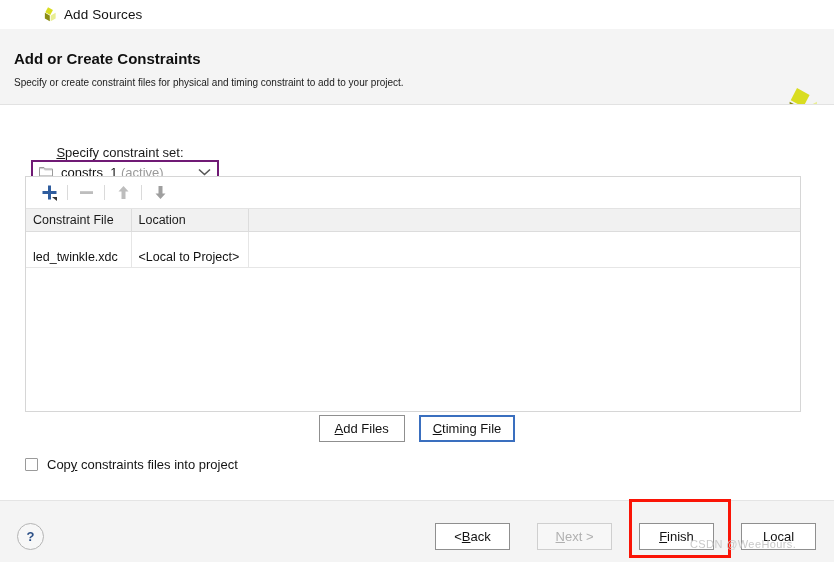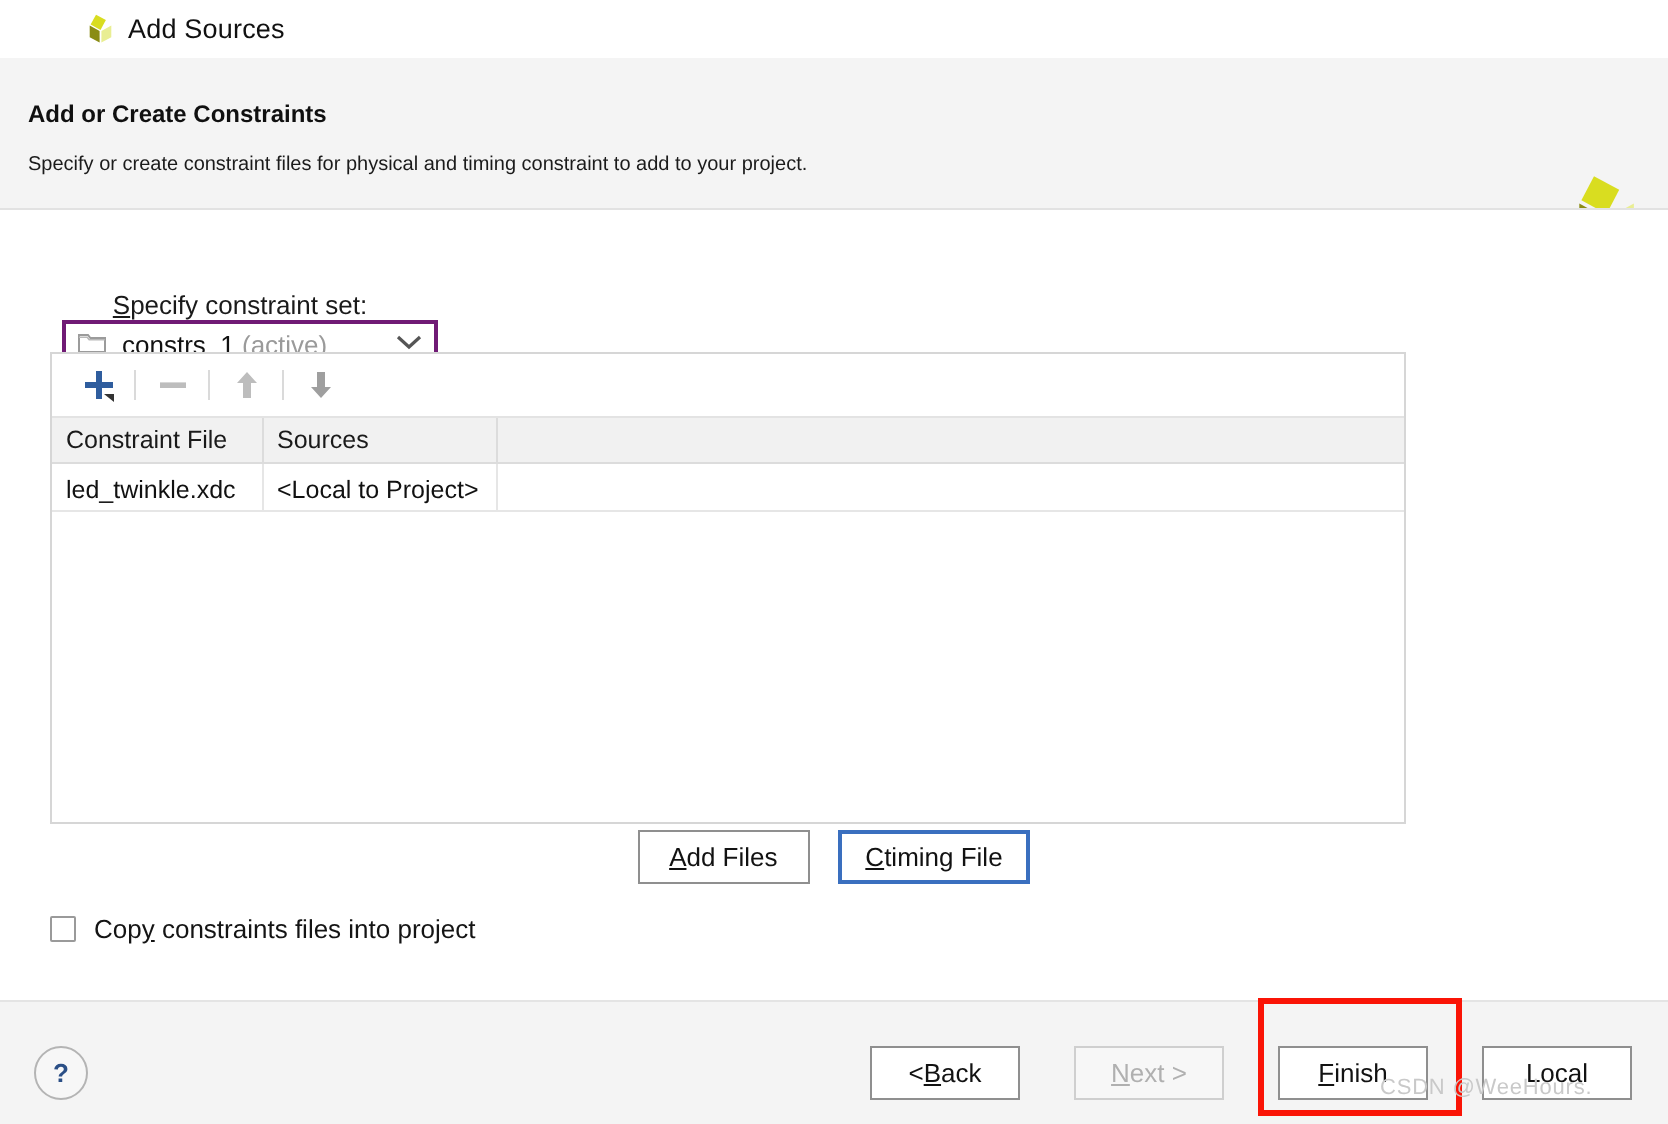--- a/index.html
+++ b/index.html
@@ -51,21 +51,21 @@
   
   .header {
     position: absolute;
     left: 0; top: 29px;
     width: 834px; height: 75px;
     background: #f4f4f4;
   }
   .header-title {
     position: absolute;
     left: 14px; top: 21px;
-    font-size: 12px;
+    font-size: 15px;
     font-weight: bold;
     color: #101010;
   }
   .header-sub {
     position: absolute;
     left: 14px; top: 48px;
     font-size: 10px;
     color: #1b1b1b;
   }
   .header-logo {
@@ -113,21 +113,21 @@
     margin-left: auto;
     color: #555;
     font-size: 11px;
     line-height: 1;
   }
 
   
   .panel {
     position: absolute;
     left: 25px; top: 71px;
-    width: 678px; height: 236px;
+    width: 776px; height: 236px;
     background: #ffffff;
     border: 1px solid #d6d6d6;
     box-sizing: border-box;
   }
   .panel-toolbar {
     height: 31px;
     display: flex;
     align-items: center;
     padding-left: 10px;
     border-bottom: 1px solid #e3e3e3;
@@ -162,21 +162,21 @@
     box-sizing: border-box;
   }
   table.files th.col-blank {
     border-right: none;
   }
   table.files td {
     border-bottom: 1px solid #e6e6e6;
     border-right: 1px solid #e6e6e6;
     font-size: 12.5px;
     color: #111;
-    padding: 6px 0 3px 7px;
+    padding: 18px 0 3px 7px;
     height: 22px;
     box-sizing: border-box;
     background: #fff;
   }
   table.files td.col-blank {
     border-right: none;
   }
   .col-file  { width: 105px; }
   .col-loc   { width: 117px; }
 
@@ -360,21 +360,21 @@
         <svg width="15" height="17" viewBox="0 0 15 17">
           <polygon points="7.5,15 12.5,9.5 9.5,9.5 9.5,2 5.5,2 5.5,9.5 2.5,9.5" fill="#9f9f9f"></polygon>
         </svg>
       </div>
     </div>
 
     <table class="files">
       <thead>
         <tr>
           <th class="col-file">Constraint File</th>
-          <th class="col-loc">Sources</th>
+          <th class="col-loc">Location</th>
           <th class="col-blank"></th>
         </tr>
       </thead>
       <tbody>
         <tr>
           <td class="col-file">led_twinkle.xdc</td>
           <td class="col-loc">&lt;Local to Project&gt;</td>
           <td class="col-blank"></td>
         </tr>
       </tbody>

